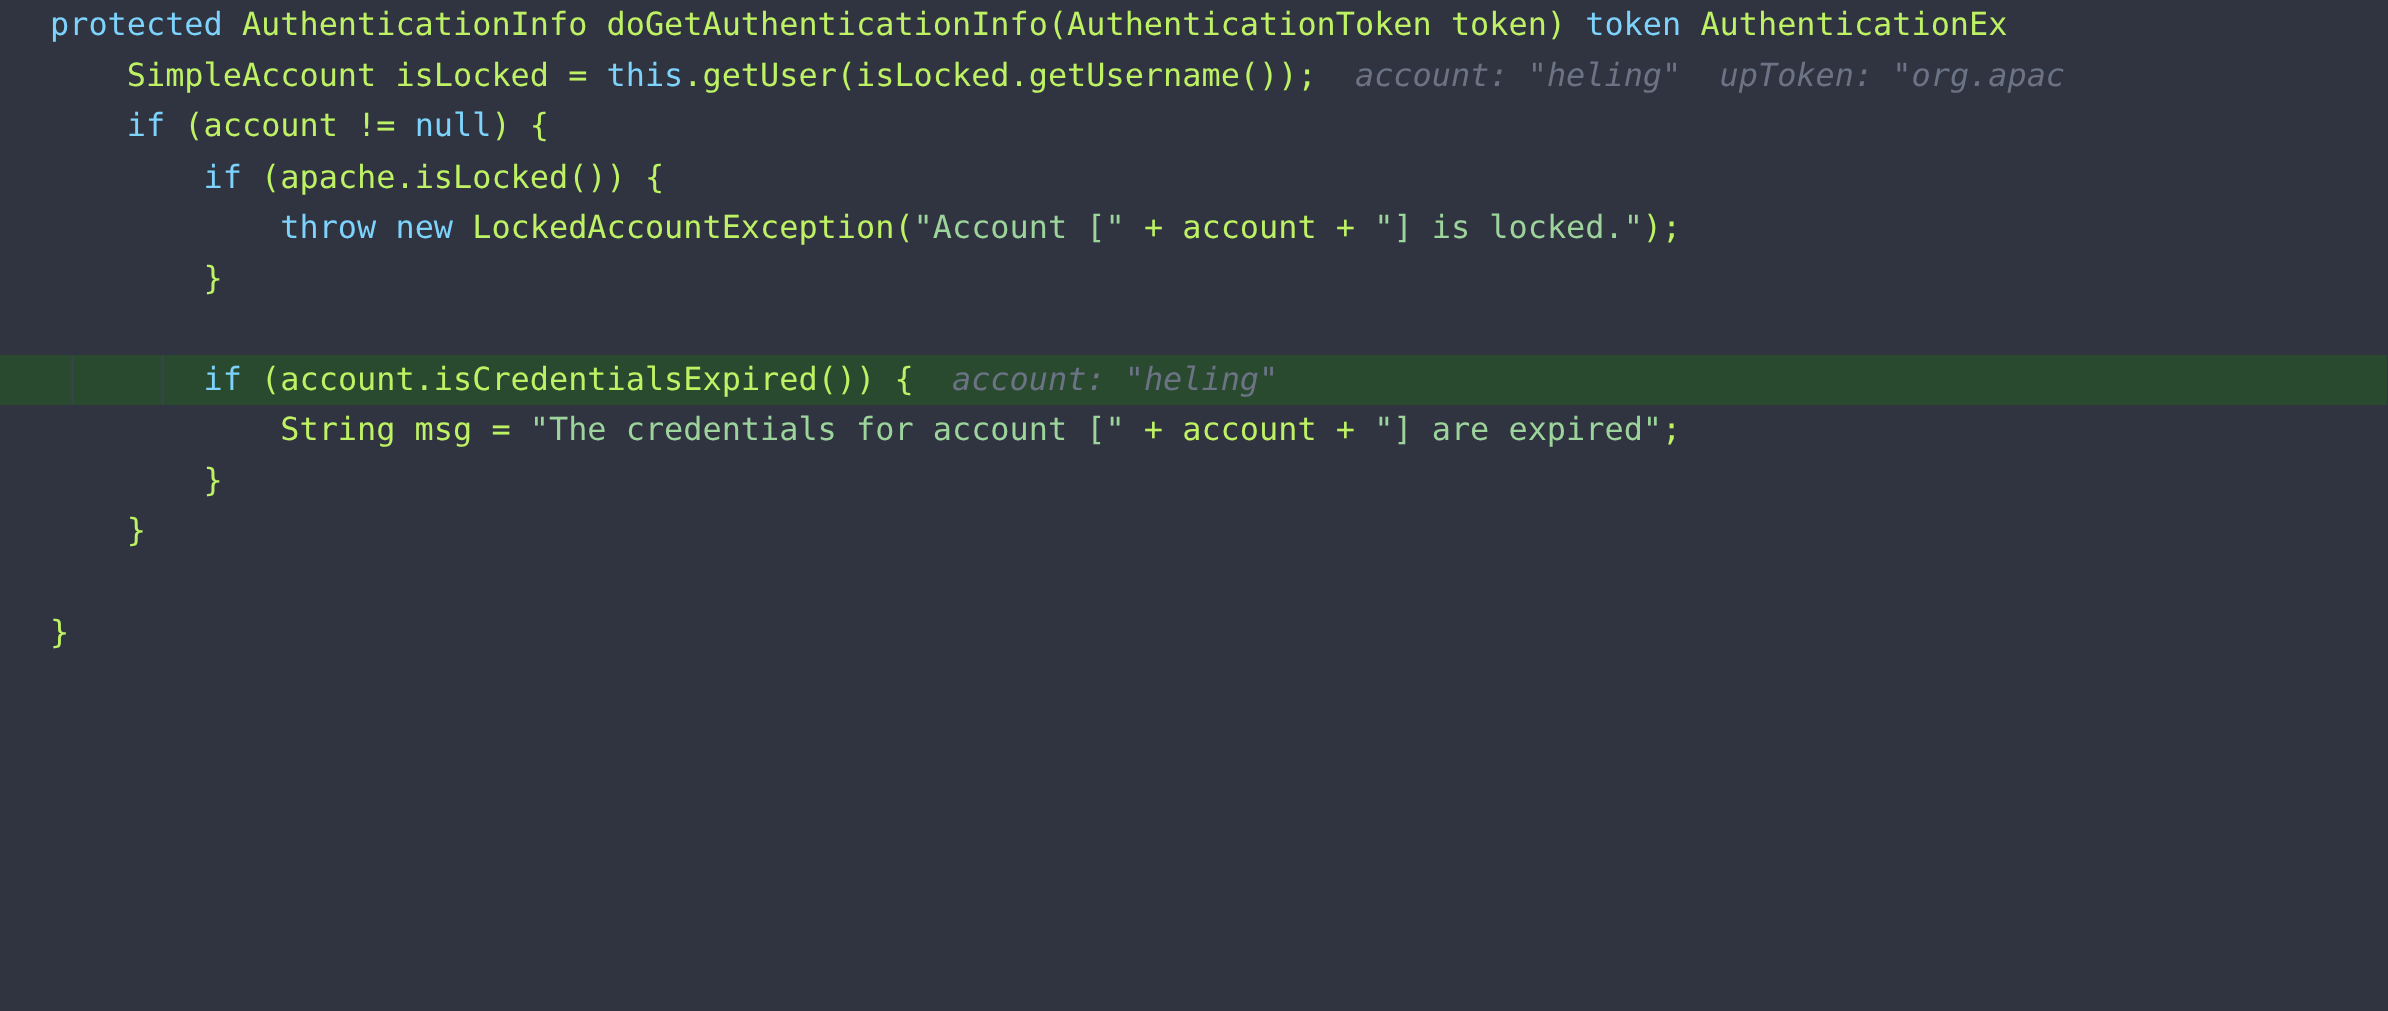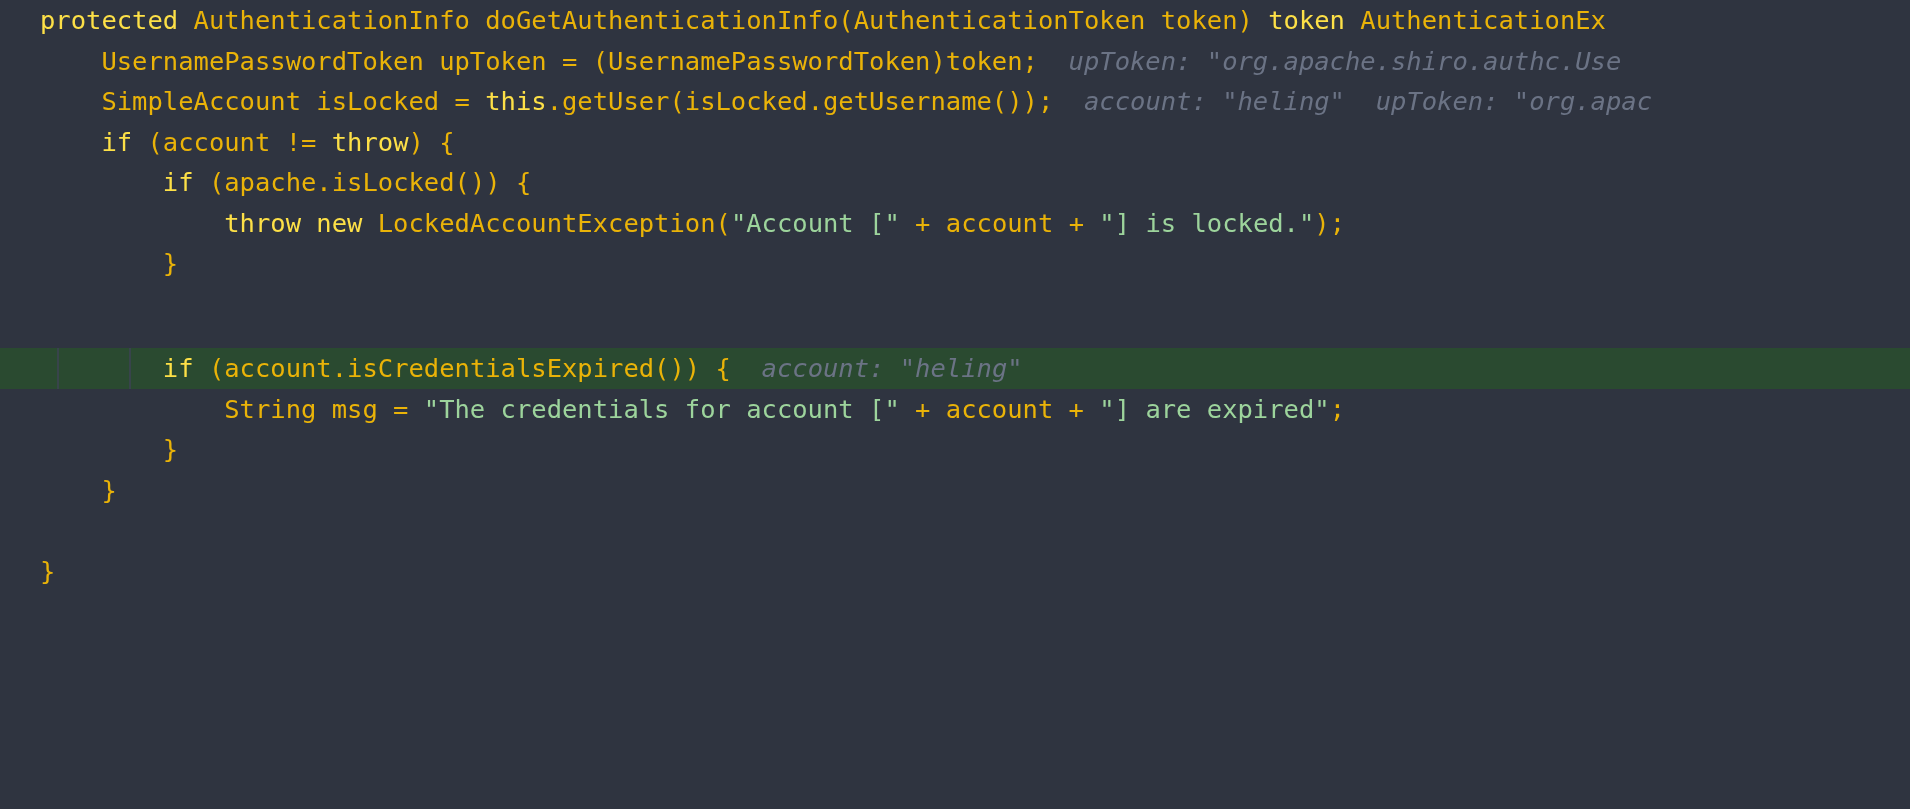--- a/index.html
+++ b/index.html
@@ -37,21 +37,20 @@
     white-space: pre;
     font-size: 25.5px;
     letter-spacing: 0px;
     color: #a9b0bf;
     padding-left: 40px;
     box-sizing: border-box;
   }
 
   .code-line.highlight {
     background: #2a4a30;
-    margin-top: 24px;
   }
 
   
   .code-line.highlight::before {
     content: "";
     position: absolute;
     left: 57px;
     top: 0;
     bottom: 0;
     width: 1.5px;
@@ -63,42 +62,41 @@
     position: absolute;
     left: 129px;
     top: 0;
     bottom: 0;
     width: 1.5px;
     background: #3b4350;
     opacity: .85;
   }
 
   .tok { white-space: pre; }
-  .keyword { color: #fde047; }
-  .plain   { color: #eab308; }
+  .keyword { color: #7dd3fc; }
+  .plain   { color: #bef264; }
   .str     { color: #9dd49c; }
   .hint    {
     color: #6b7385;
     font-style: italic;
   }
 
   .line-wrap {
     position: relative;
     z-index: 2;
   }
 </style>
 </head>
 <body>
 
 <div id="editor">
   <div class="code-area">
       <div class="code-line"><span class="line-wrap"><span class="tok keyword">protected</span><span class="tok plain"> AuthenticationInfo doGetAuthenticationInfo(AuthenticationToken token) </span><span class="tok keyword">token</span><span class="tok plain"> AuthenticationEx</span></span></div>
-      <div class="code-line"><span class="line-wrap"><span class="tok plain">    UsernamePasswordToken upToken = (UsernamePasswordToken)token;</span><span class="tok hint">  upToken: "org.apache.shiro.authc.Use</span></span></div>
       <div class="code-line"><span class="line-wrap"><span class="tok plain">    SimpleAccount isLocked = </span><span class="tok keyword">this</span><span class="tok plain">.getUser(isLocked.getUsername());</span><span class="tok hint">  account: "heling"  upToken: "org.apac</span></span></div>
-      <div class="code-line"><span class="line-wrap"><span class="tok plain">    </span><span class="tok keyword">if</span><span class="tok plain"> (account != </span><span class="tok keyword">throw</span><span class="tok plain">) {</span></span></div>
+      <div class="code-line"><span class="line-wrap"><span class="tok plain">    </span><span class="tok keyword">if</span><span class="tok plain"> (account != </span><span class="tok keyword">null</span><span class="tok plain">) {</span></span></div>
       <div class="code-line"><span class="line-wrap"><span class="tok plain">        </span><span class="tok keyword">if</span><span class="tok plain"> (apache.isLocked()) {</span></span></div>
       <div class="code-line"><span class="line-wrap"><span class="tok plain">            </span><span class="tok keyword">throw new</span><span class="tok plain"> LockedAccountException(</span><span class="tok str">"Account ["</span><span class="tok plain"> + account + </span><span class="tok str">"] is locked."</span><span class="tok plain">);</span></span></div>
       <div class="code-line"><span class="line-wrap"><span class="tok plain">        }</span></span></div>
       <div class="code-line"><span class="line-wrap"><span class="tok plain"></span></span></div>
       <div class="code-line highlight"><span class="line-wrap"><span class="tok plain">        </span><span class="tok keyword">if</span><span class="tok plain"> (account.isCredentialsExpired()) {</span><span class="tok hint">  account: "heling"</span></span></div>
       <div class="code-line"><span class="line-wrap"><span class="tok plain">            String msg = </span><span class="tok str">"The credentials for account ["</span><span class="tok plain"> + account + </span><span class="tok str">"] are expired"</span><span class="tok plain">;</span></span></div>
       <div class="code-line"><span class="line-wrap"><span class="tok plain">        }</span></span></div>
       <div class="code-line"><span class="line-wrap"><span class="tok plain">    }</span></span></div>
       <div class="code-line"><span class="line-wrap"><span class="tok plain"></span></span></div>
       <div class="code-line"><span class="line-wrap"><span class="tok plain">}</span></span></div>

